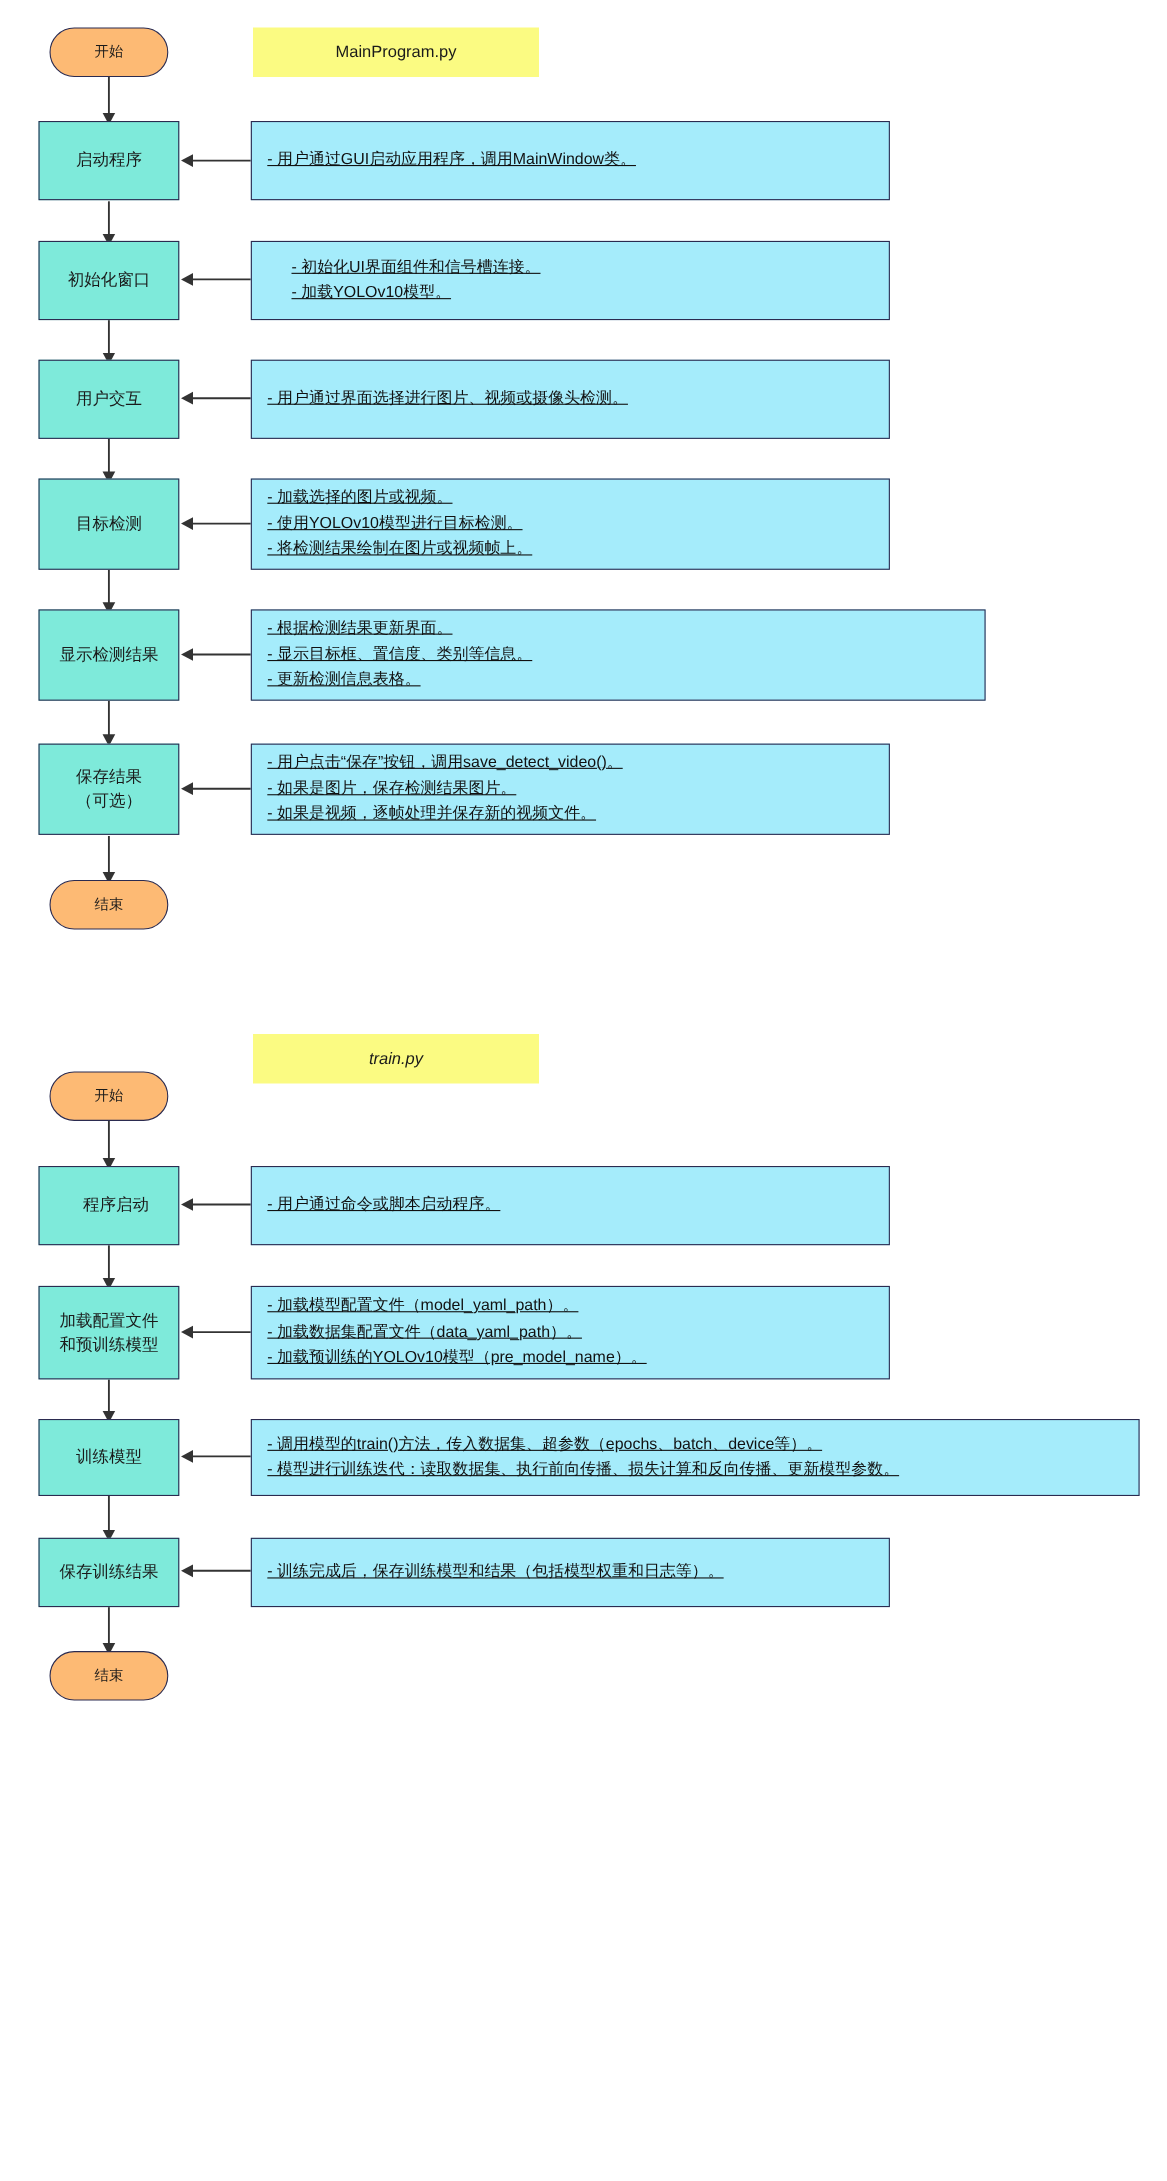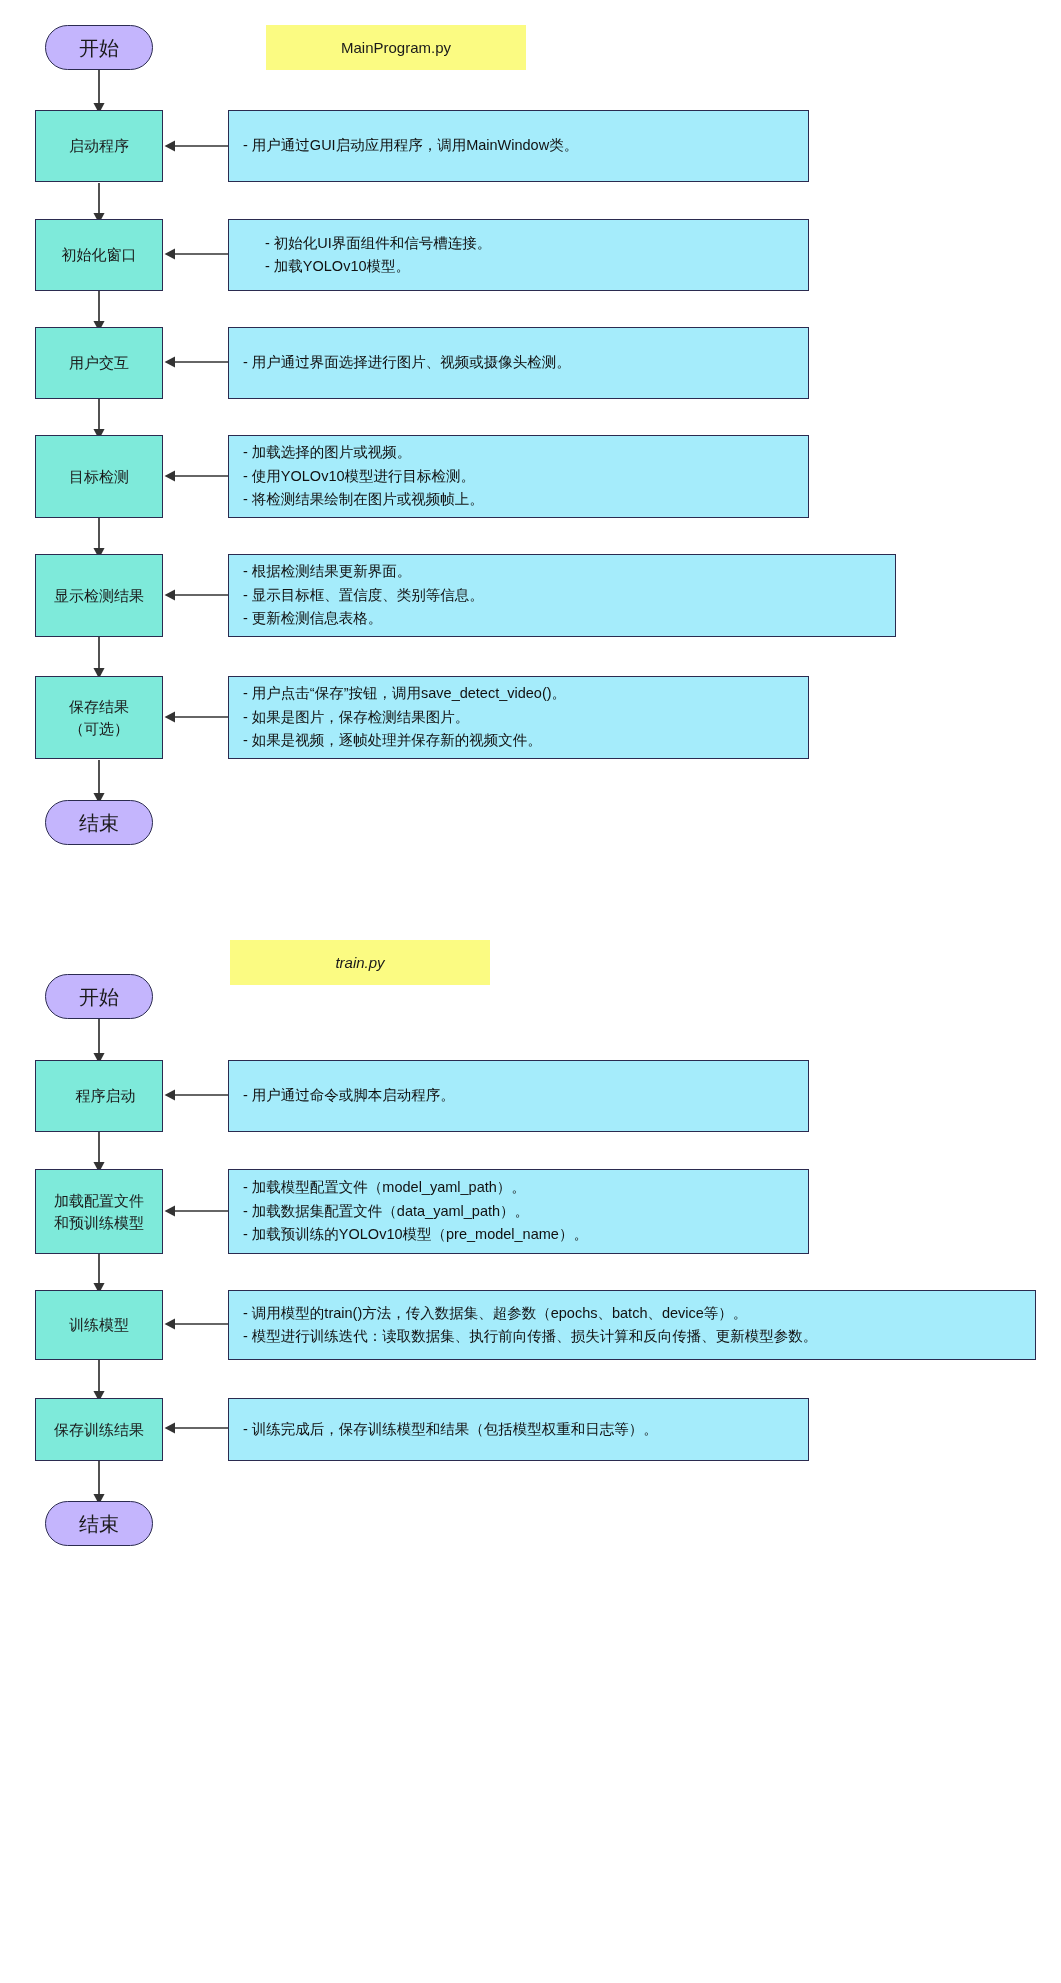--- a/index.html
+++ b/index.html
@@ -29,23 +29,23 @@
     display: flex;
     align-items: center;
     justify-content: center;
     text-align: center;
     color: #1a1a1a;
     z-index: 3;
   }
 
   
   .terminator {
-    background: #c4b5fd;
+    background: #fdba74;
     border-radius: 28px;
-    font-size: 20px;
+    font-size: 13px;
     line-height: 1.3;
   }
 
   
   .process {
     background: #7eeada;
     font-size: 15px;
     line-height: 1.45;
     white-space: pre-line;
   }
@@ -61,20 +61,21 @@
     text-align: left;
     color: #111111;
   }
   .annotation .lines {
     display: block;
     width: 100%;
   }
   .annotation .line {
     display: block;
     white-space: nowrap;
+    text-decoration: underline;
   }
 
   
   .title-tag {
     position: absolute;
     box-sizing: border-box;
     background: #fbfb82;
     border: none;
     display: flex;
     align-items: center;
@@ -137,21 +138,21 @@
     </g>
 
     <g stroke="#333333" stroke-width="1.7" fill="none">
       <line x1="228" y1="1095" x2="170" y2="1095" marker-end="url(#arrow-left)"></line>
       <line x1="228" y1="1211" x2="170" y2="1211" marker-end="url(#arrow-left)"></line>
       <line x1="228" y1="1324" x2="170" y2="1324" marker-end="url(#arrow-left)"></line>
       <line x1="228" y1="1428" x2="170" y2="1428" marker-end="url(#arrow-left)"></line>
     </g>
   </svg>
 
-  <div class="title-tag" style="left:230px; top:25px; width:260px; height:45px;margin-left:36px;">MainProgram.py</div>
+  <div class="title-tag" style="left:230px; top:25px; width:260px; height:45px;">MainProgram.py</div>
 
   <div class="node terminator" style="left:45px; top:25px; width:108px; height:45px;">开始</div>
 
   <div class="node process" style="left:35px; top:110px; width:128px; height:72px;">启动程序</div>
   <div class="node annotation" style="left:228px; top:110px; width:581px; height:72px;">
     <span class="lines">
       <span class="line">- 用户通过GUI启动应用程序，调用MainWindow类。</span>
     </span>
   </div>
 

